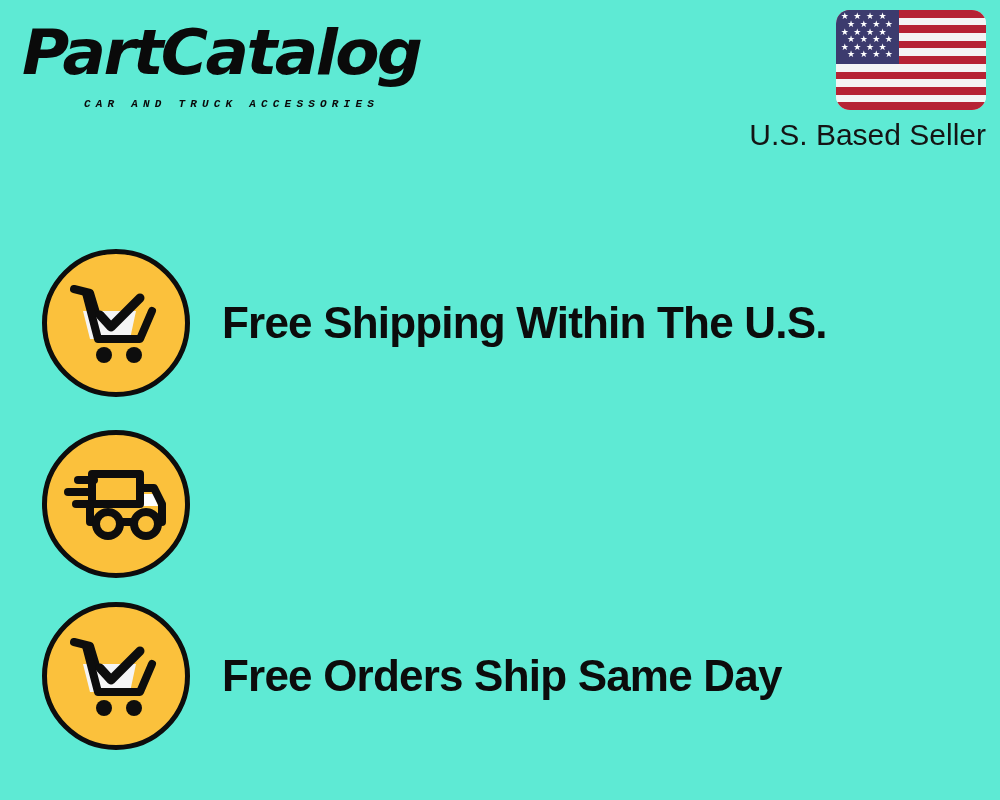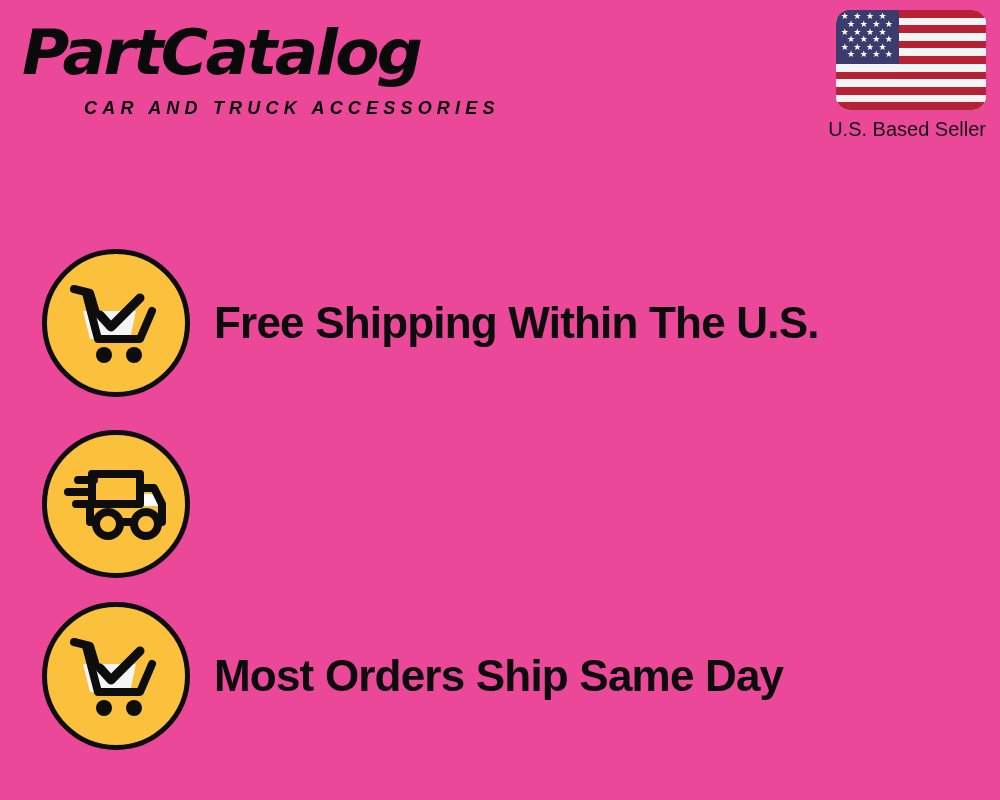--- a/index.html
+++ b/index.html
@@ -9,21 +9,21 @@
     background: #ffffff;
   }
   body {
     font-family: "Liberation Sans", sans-serif;
     -webkit-font-smoothing: antialiased;
   }
   .banner {
     position: relative;
     width: 1000px;
     height: 800px;
-    background: #ec4899;
+    background: #5eead4;
     overflow: hidden;
   }
 
   
   .brand-logo {
     position: absolute;
     left: 22px;
     top: 22px;
     width: 470px;
     height: 90px;
@@ -40,24 +40,24 @@
     color: #0a0a0a;
     line-height: 1;
     white-space: nowrap;
     transform: scaleX(1.04);
     transform-origin: left top;
   }
   .brand-tagline {
     position: absolute;
     left: 62px;
     top: 76px;
-    font-family: Liberation Sans, sans-serif;
+    font-family: Liberation Mono, monospace;
     font-weight: 700;
     font-style: italic;
-    font-size: 18px;
+    font-size: 11px;
     letter-spacing: 5.2px;
     color: #0a0a0a;
     white-space: nowrap;
   }
 
   
   .seller-badge {
     position: absolute;
     right: 14px;
     top: 10px;
@@ -93,21 +93,21 @@
     font-size: 9px;
     line-height: 9px;
     transform: translate(-50%, -50%);
     font-family: "DejaVu Sans", sans-serif;
   }
   .seller-label {
     display: block;
     margin-top: 8px;
     font-family: "Liberation Sans", sans-serif;
     font-weight: 400;
-    font-size: 20px;
+    font-size: 30px;
     color: #141414;
     letter-spacing: 0px;
     white-space: nowrap;
   }
 
   
   .features {
     position: absolute;
     left: 0;
     top: 228px;
@@ -135,21 +135,21 @@
     border: 5px solid #0d0d0d;
     box-sizing: border-box;
     display: flex;
     align-items: center;
     justify-content: center;
   }
   .icon-badge svg { display: block; }
 
   .feature-text {
     flex: 1 1 auto;
-    margin-left: 24px;
+    margin-left: 32px;
   }
   .feature-title {
     font-family: "Liberation Sans", sans-serif;
     font-weight: 700;
     font-size: 44px;
     line-height: 1.08;
     color: #0c0c0c;
     letter-spacing: -0.8px;
     white-space: nowrap;
   }
@@ -262,18 +262,18 @@
         <svg width="104" height="92" viewBox="0 0 104 92" aria-hidden="true">
           <path d="M72 34 L66 62 L26 62 L19 34 Z" fill="#f5f5f5"></path>
           <path d="M10 12 L26 16 L32 36" fill="none" stroke="#0d0d0d" stroke-width="8" stroke-linecap="round" stroke-linejoin="round"></path>
           <path d="M22 16 L34 62 L76 62 L88 34" fill="none" stroke="#0d0d0d" stroke-width="8" stroke-linecap="round" stroke-linejoin="round"></path>
           <path d="M36 38 L47 50 L76 21" fill="none" stroke="#0d0d0d" stroke-width="9" stroke-linecap="round" stroke-linejoin="round"></path>
           <circle cx="40" cy="78" r="8" fill="#0d0d0d"></circle>
           <circle cx="70" cy="78" r="8" fill="#0d0d0d"></circle>
         </svg>
       </div>
       <div class="feature-text">
-        <div class="feature-title">Most Orders Ship Same Day</div>
+        <div class="feature-title">Free Orders Ship Same Day</div>
       </div>
     </div>
 
   </div>
 </div>
 
 </body></html>

